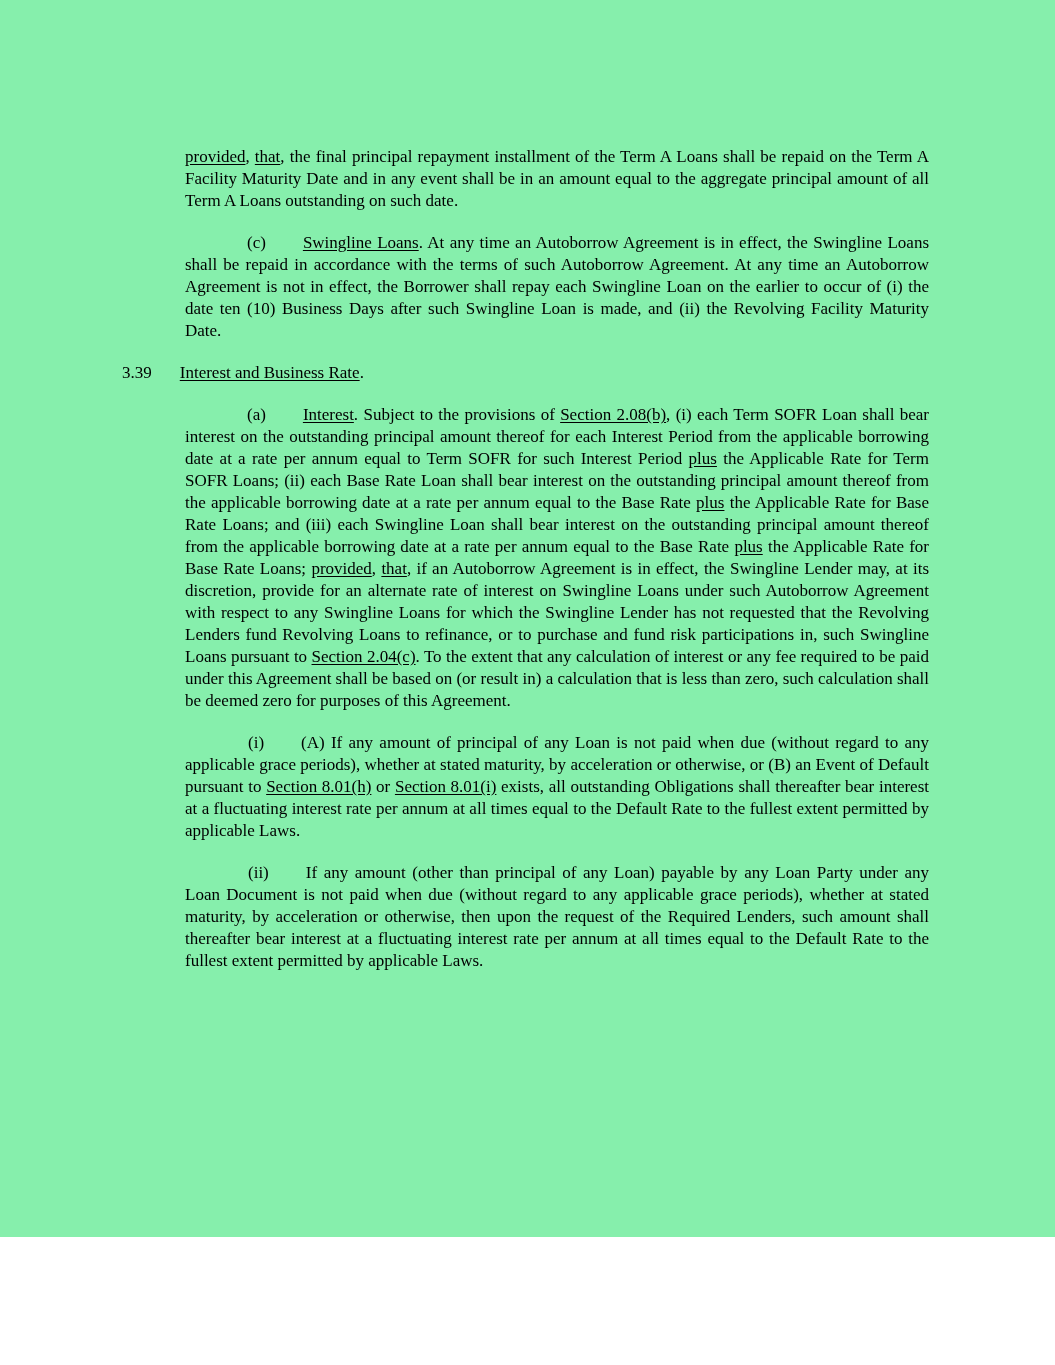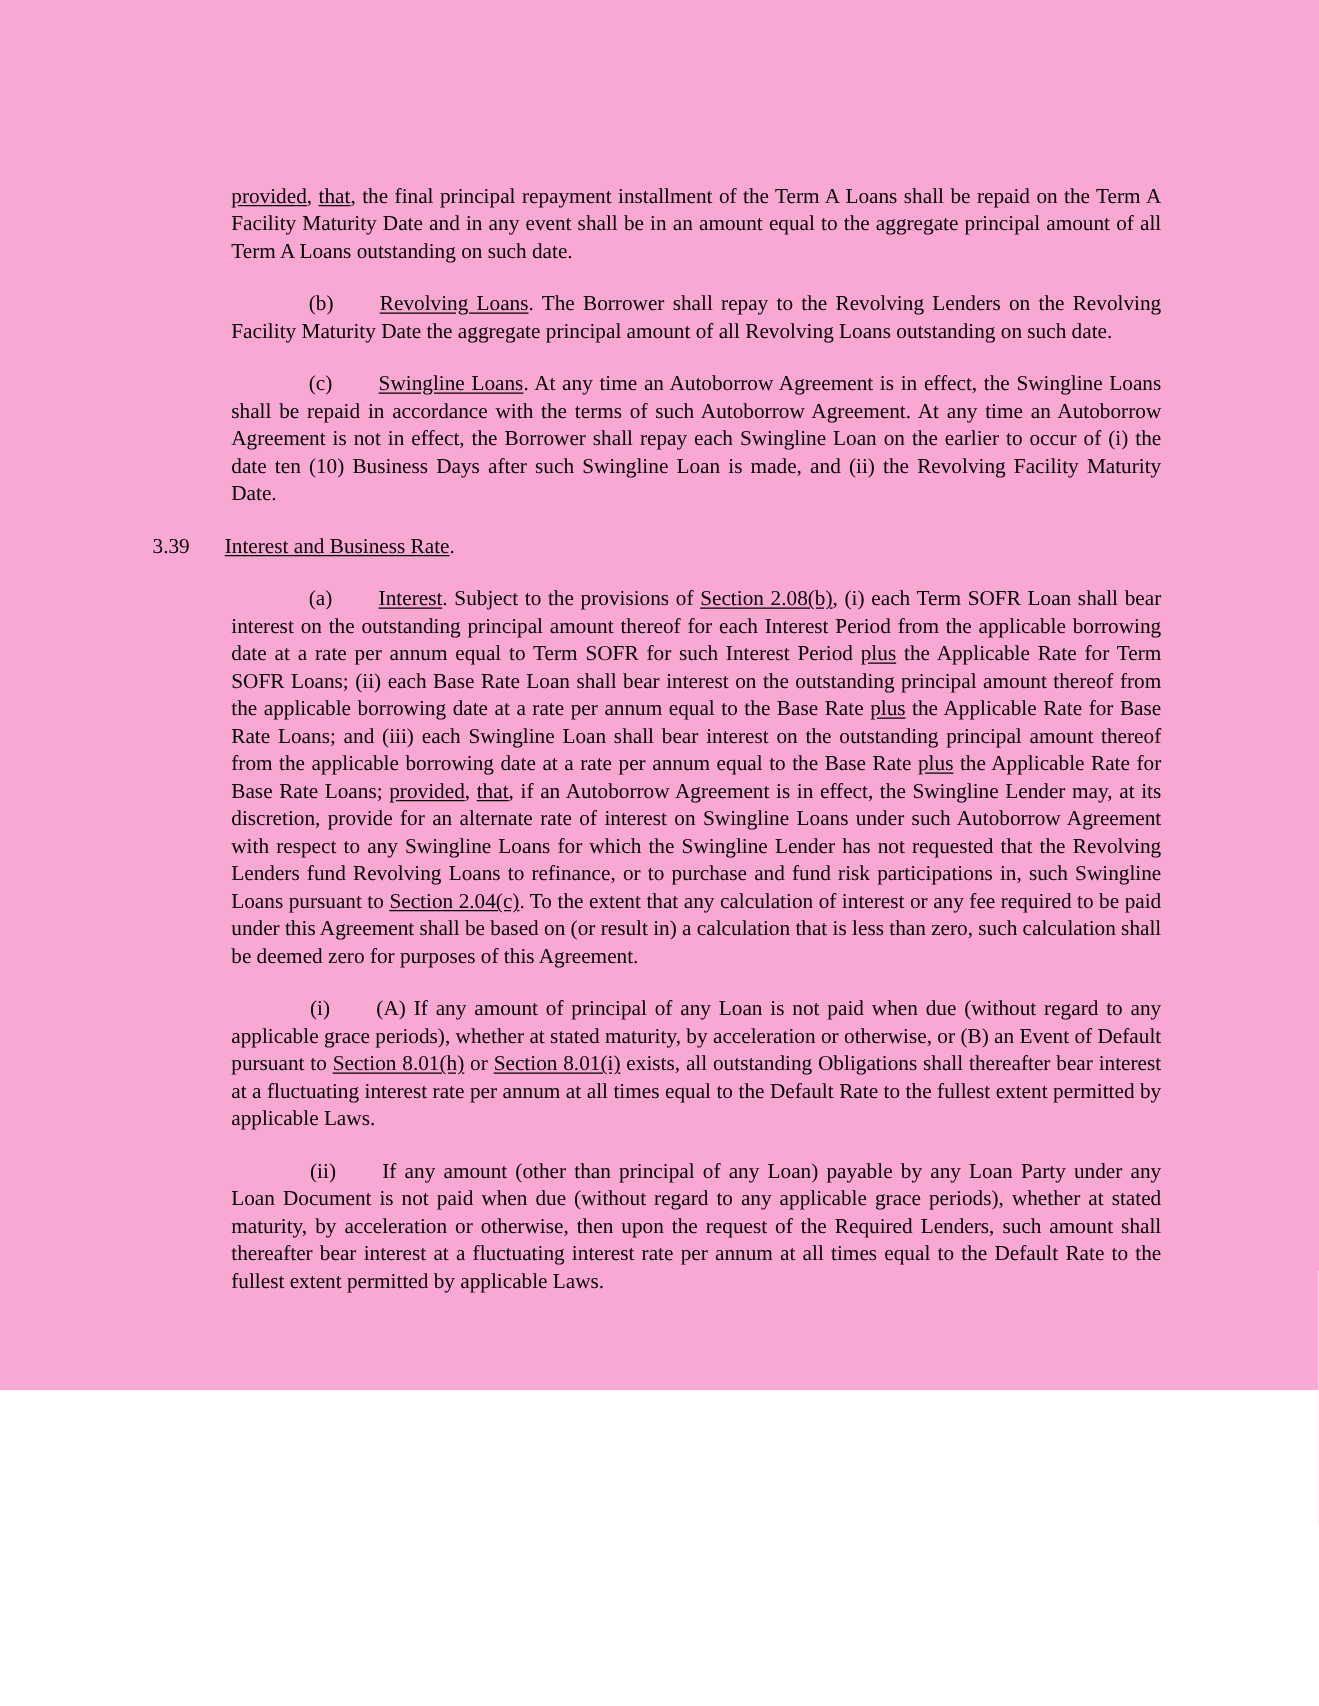--- a/index.html
+++ b/index.html
@@ -3,22 +3,22 @@
 <meta charset="utf-8">
 <style>
   html, body {
     margin: 0;
     padding: 0;
     background: #ffffff;
   }
   .page {
     position: relative;
     width: 1055px;
-    height: 1112px;
-    background: #f9a8d4;
+    height: 1237px;
+    background: #86efac;
     color: #000000;
     font-family: "Liberation Serif", serif;
     overflow: hidden;
   }
   .text-block {
     position: absolute;
     left: 185px;
     top: 146px;
     width: 744px;
   }
@@ -63,21 +63,20 @@
   }
 </style>
 </head>
 <body>
 
 <div class="page">
   <div class="text-block">
 
     <p class="para first"><span class="u">provided</span><span>, </span><span class="u">that</span><span>, the final principal repayment installment of the Term A Loans shall be repaid on the Term A Facility Maturity Date and in any event shall be in an amount equal to the aggregate principal amount of all Term A Loans outstanding on such date.</span></p>
 
-    <p class="para indent1"><span>(b)</span><span class="tab"></span><span class="u">Revolving Loans</span><span>.  The Borrower shall repay to the Revolving Lenders on the Revolving Facility Maturity Date the aggregate principal amount of all Revolving Loans outstanding on such date.</span></p>
 
     <p class="para indent1"><span>(c)</span><span class="tab"></span><span class="u">Swingline Loans</span><span>.  At any time an Autoborrow Agreement is in effect, the Swingline Loans shall be repaid in accordance with the terms of such Autoborrow Agreement.  At any time an Autoborrow Agreement is not in effect, the Borrower shall repay each Swingline Loan on the earlier to occur of (i) the date ten (10) Business Days after such Swingline Loan is made, and (ii) the Revolving Facility Maturity Date.</span></p>
 
     <p class="para heading section-heading"><span>3.39</span><span class="tab tab-sm"></span><span class="u">Interest and Business Rate</span><span>.</span></p>
 
     <p class="para indent1"><span>(a)</span><span class="tab"></span><span class="u">Interest</span><span>.  Subject to the provisions of </span><span class="u">Section 2.08(b)</span><span>, (i) each Term SOFR Loan shall bear interest on the outstanding principal amount thereof for each Interest Period from the applicable borrowing date at a rate per annum equal to Term SOFR for such Interest Period </span><span class="u">plus</span><span> the Applicable Rate for Term SOFR Loans; (ii) each Base Rate Loan shall bear interest on the outstanding principal amount thereof from the applicable borrowing date at a rate per annum equal to the Base Rate </span><span class="u">plus</span><span> the Applicable Rate for Base Rate Loans; and (iii) each Swingline Loan shall bear interest on the outstanding principal amount thereof from the applicable borrowing date at a rate per annum equal to the Base Rate </span><span class="u">plus</span><span> the Applicable Rate for Base Rate Loans; </span><span class="u">provided</span><span>, </span><span class="u">that</span><span>, if an Autoborrow Agreement is in effect, the Swingline Lender may, at its discretion, provide for an alternate rate of interest on Swingline Loans under such Autoborrow Agreement with respect to any Swingline Loans for which the Swingline Lender has not requested that the Revolving Lenders fund Revolving Loans to refinance, or to purchase and fund risk participations in, such Swingline Loans pursuant to </span><span class="u">Section 2.04(c)</span><span>.  To the extent that any calculation of interest or any fee required to be paid under this Agreement shall be based on (or result in) a calculation that is less than zero, such calculation shall be deemed zero for purposes of this Agreement.</span></p>
 
 
     <p class="para level2 body"><span>(i)</span><span class="tab"></span><span>(A) If any amount of principal of any Loan is not paid when due (without regard to any applicable grace periods), whether at stated maturity, by acceleration or otherwise, or (B) an Event of Default pursuant to </span><span class="u">Section 8.01(h)</span><span> or </span><span class="u">Section 8.01(i)</span><span> exists, all outstanding Obligations shall thereafter bear interest at a fluctuating interest rate per annum at all times equal to the Default Rate to the fullest extent permitted by applicable Laws.</span></p>
 

